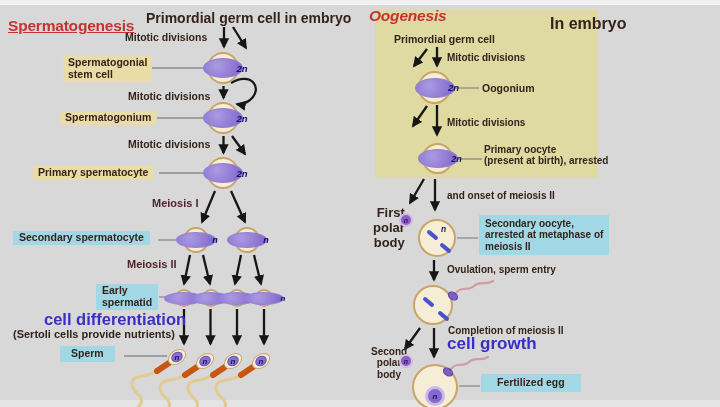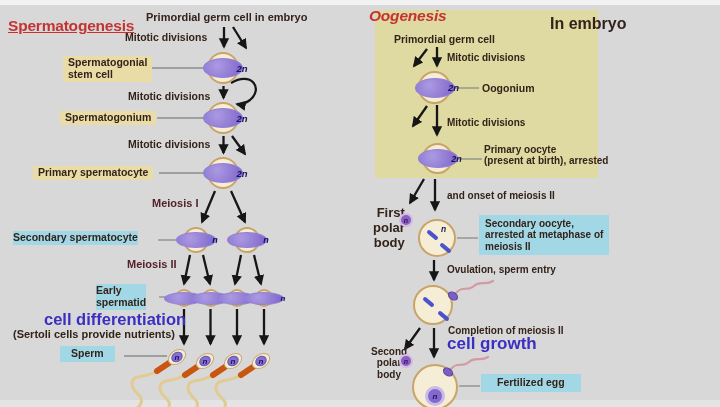--- a/index.html
+++ b/index.html
@@ -7,21 +7,21 @@
     position:relative;width:720px;height:407px;overflow:hidden;
     background:#d8d8d8;font-family:"Liberation Sans",sans-serif;
   }
   #topstrip{position:absolute;left:0;top:0;width:720px;height:5px;background:#f2f2f2;z-index:0;}
   #botstrip{position:absolute;left:0;top:400px;width:720px;height:7px;background:#e4e4e4;z-index:0;}
   .panel{position:absolute;left:375px;top:10px;width:223px;height:168px;background:#dfd9a2;z-index:0;}
   svg.layer{position:absolute;left:0;top:0;z-index:1;}
   svg.overlay{position:absolute;left:0;top:0;z-index:3;}
   .t{position:absolute;font-weight:bold;color:#33231a;font-size:10.5px;line-height:1.14;z-index:2;white-space:nowrap;}
   .hl-tan{background:#eadca6;padding:1px 5px;}
-  .hl-blue{background:#a2d8e6;padding:1px 0;}
+  .hl-blue{background:#a2d8e6;padding:1px 6px;}
   .red-title{color:#c43333;font-size:15.5px;letter-spacing:-0.2px;}
   .maroon{color:#53222c;}
   .bluetxt{color:#3b2ec2;font-size:16.5px;}
   .cell{position:absolute;border-radius:50%;background:#f6edd6;border:2px solid #c9a469;
         box-sizing:border-box;display:flex;align-items:center;justify-content:center;z-index:2;}
   .nuc{border-radius:50%;background:radial-gradient(circle at 35% 35%,#ab9ae2,#7c63c8);
        border:1px solid #9182d4;color:#1b1166;font-style:italic;font-weight:bold;
        display:flex;align-items:center;justify-content:center;box-sizing:border-box;padding-left:38px;}
   .pb{position:absolute;width:14px;height:14px;border-radius:50%;background:#8a5fc0;
       border:2px solid #d4b8e8;box-sizing:border-box;color:#2a1455;font-style:italic;
@@ -122,21 +122,21 @@
       <line x1="-5" y1="4" x2="-20" y2="14" stroke="#c85510" stroke-width="6" stroke-linecap="round"></line>
       <g transform="rotate(-35)">
         <ellipse rx="9.5" ry="6.5" fill="#f2ecdc" stroke="#c9a96b"></ellipse>
         <ellipse rx="5.5" ry="4.5" fill="#8670d0" stroke="#6a55aa"></ellipse>
       </g>
       <text x="0" y="3" text-anchor="middle" font-size="8" font-style="italic" font-weight="bold" fill="#181066">n</text>
     </g>
   </svg>
 
   <div class="t red-title" style="left:8px;top:17px;text-decoration:underline;">Spermatogenesis</div>
-  <div class="t" style="left:146px;top:11px;font-size:11px;">Primordial germ cell in embryo</div>
+  <div class="t" style="left:146px;top:11px;font-size:14px;">Primordial germ cell in embryo</div>
   <div class="t" style="left:125px;top:32px;">Mitotic divisions</div>
 
   <div class="t hl-tan" style="left:63px;top:56px;">
     <div>Spermatogonial</div>
     <div>stem cell</div>
   </div>
   <div class="t" style="left:128px;top:91px;">Mitotic divisions</div>
   <div class="t hl-tan" style="left:60px;top:111px;">Spermatogonium</div>
   <div class="t" style="left:128px;top:139px;">Mitotic divisions</div>
   <div class="t hl-tan" style="left:33px;top:166px;">Primary spermatocyte</div>

